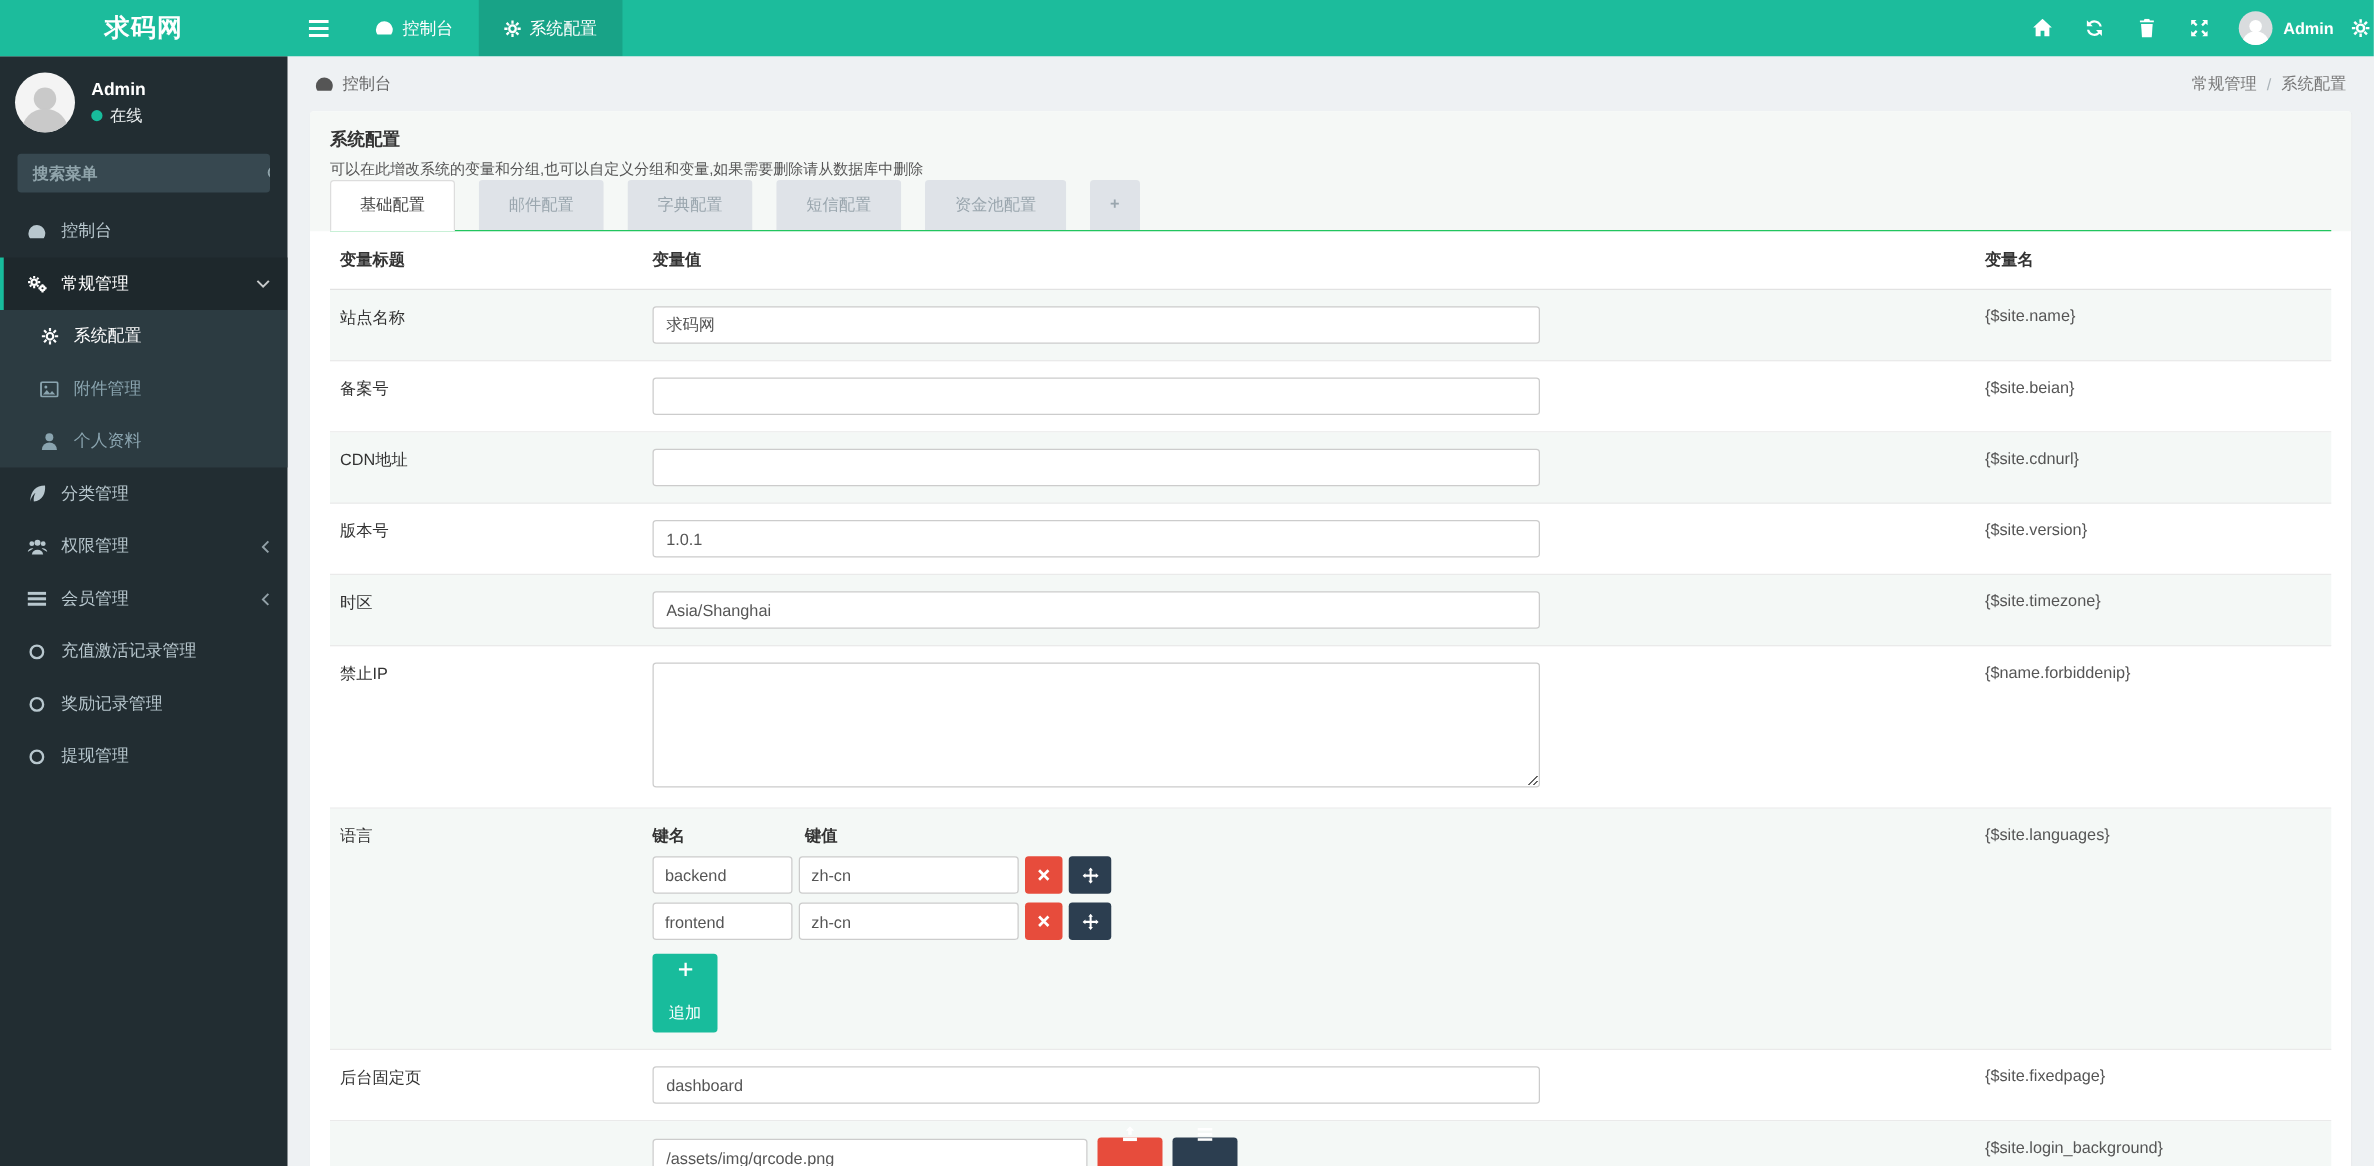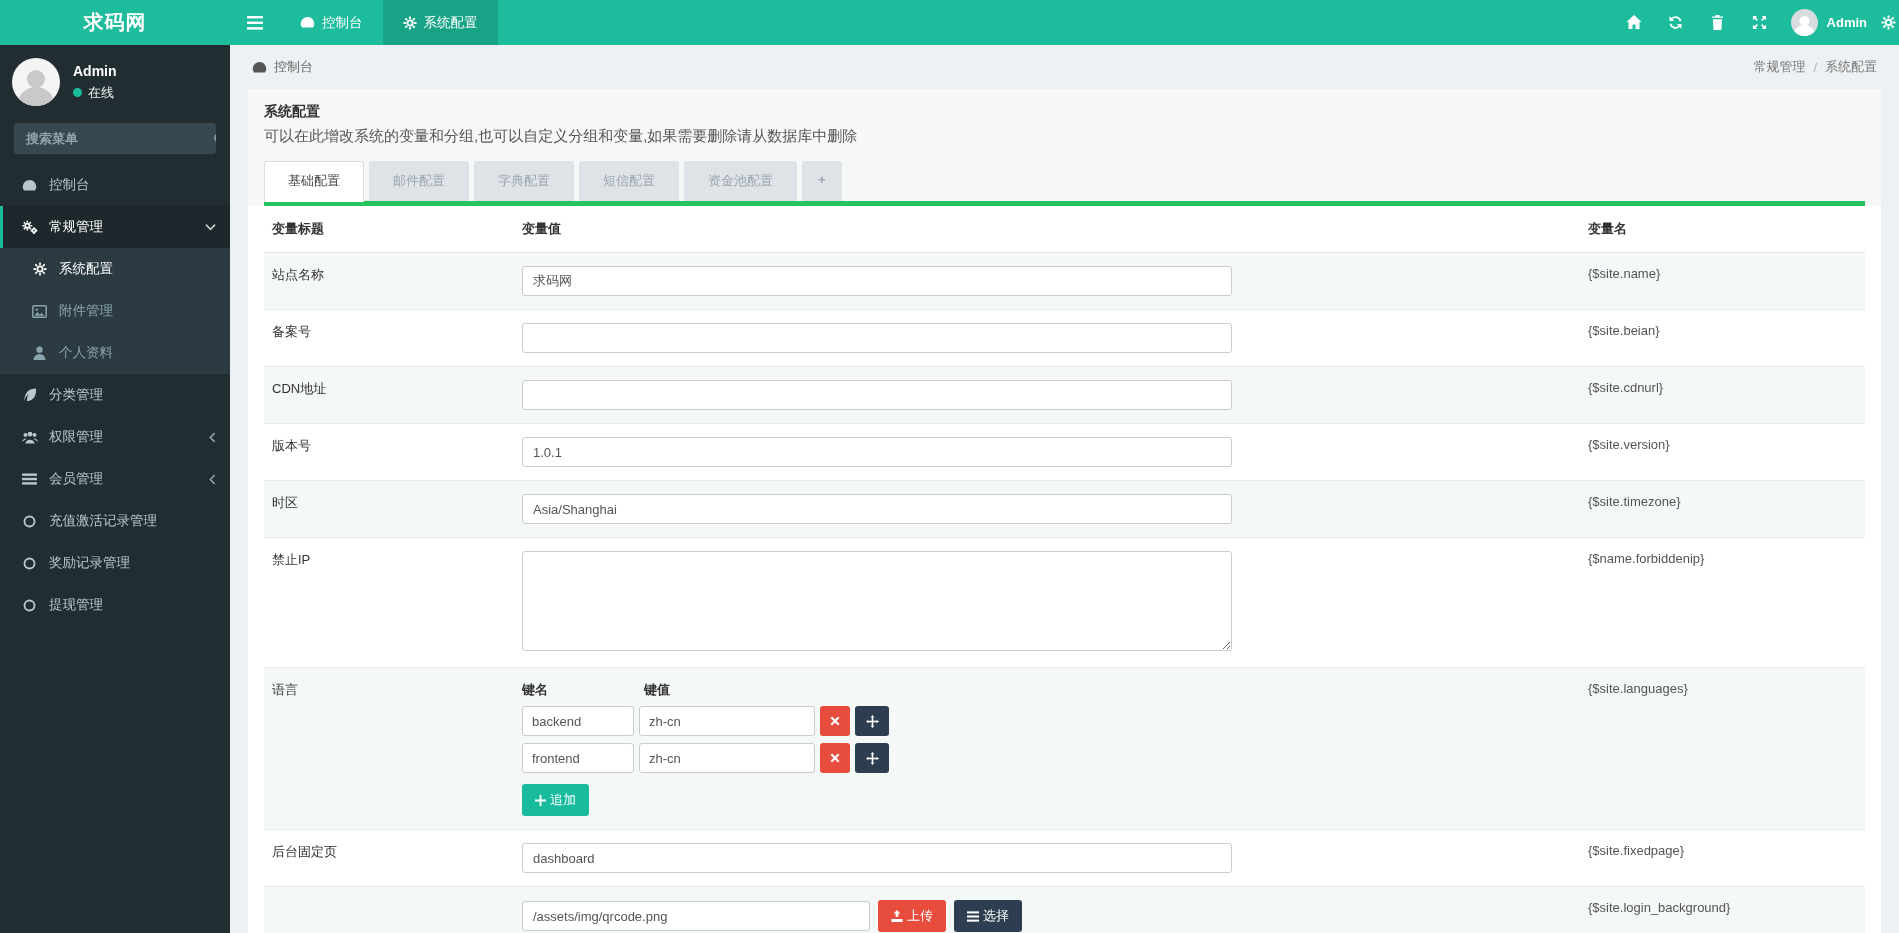--- a/index.html
+++ b/index.html
@@ -41,39 +41,39 @@
   
   .main { position:absolute; top:45px; left:230px; width:1669px; height:888px; background:#eef1f3; padding:0 18px; overflow:hidden; }
   .content-header { height:44px; display:flex; align-items:center; justify-content:space-between; padding:0 4px; }
   .bc-left { display:flex; align-items:center; gap:7px; color:#666; font-size:13px; }
   .bc-right { color:#777; font-size:13px; display:flex; gap:8px; align-items:center; }
   .bc-sep { color:#aab2b8; }
 
   .panel { background:#fff; border-radius:3px; box-shadow:0 1px 1px rgba(0,0,0,0.05); }
   .panel-heading { background:#f5f8f6; padding:14px 16px 0 16px; border-radius:3px 3px 0 0; }
   .panel-title { font-size:14px; font-weight:bold; color:#333; margin-bottom:6px; }
-  .panel-desc { font-size:15px; color:#555; margin-bottom:15px; }
-  .nav-tabs { display:flex; gap:5px; border-bottom:5px solid #22c55e;text-align:center; }
+  .panel-desc { font-size:12px; color:#555; }
+  .nav-tabs { display:flex; gap:19px; border-bottom:1px solid #22c55e;text-align:center; }
   .tab { padding:10px 23px; background:#dfe3e8; color:#9aa6ae; font-size:13px; border-radius:3px 3px 0 0; border:1px solid transparent; cursor:pointer; margin-bottom:0; }
   .tab.active { background:#fff; color:#444; border-color:#ddd; border-bottom-color:#fff; margin-bottom:-1px; }
   .tab.plus { padding:10px 15px; font-weight:bold; }
 
   .panel-body { padding:0 16px 30px 16px; }
   .trow { display:grid; grid-template-columns:250px 1fr 285px; border-bottom:1px solid #eaeaea; }
   .trow.head { border-bottom:1px solid #e2e2e2; }
   .trow.odd { background:#f4f8f6; }
   .td { padding:13px 8px; font-size:13px; color:#333; }
   .td.hd { font-weight:bold; padding:14px 8px; }
   .td.var { color:#555; }
   .inp { width:710px; height:30px; border:1px solid #ccc; border-radius:3px; padding:0 10px; font-size:13px; color:#555; outline:none; background:#fff; font-family:"Liberation Sans",sans-serif; }
   textarea.inp { width:710px; height:100px; resize:vertical; padding:6px 10px; }
   .kv-head { display:grid; grid-template-columns:116px 180px; gap:0 6px; font-weight:bold; margin-bottom:7px; }
   .kv-row { display:grid; grid-template-columns:112px 176px 30px 34px; gap:0 5px; margin-bottom:7px; }
   .kv-row input { width:100%; height:30px; border:1px solid #ccc; border-radius:3px; padding:0 9px; font-size:13px; color:#555; outline:none; font-family:"Liberation Sans",sans-serif; }
-  .btn { border:0; border-radius:3px; color:#fff; font-size:13px; cursor:pointer; display:inline-flex; align-items:center; justify-content:center; gap:4px; font-family:"Liberation Sans",sans-serif; }
+  .btn { border:0; border-radius:3px; color:#fff; font-size:13px; cursor:pointer; display:inline-flex; align-items:center; justify-content:center; gap:20px; font-family:"Liberation Sans",sans-serif;flex-direction:column; }
   .btn-danger { background:#e74c3c; }
   .btn-dark { background:#2c3e50; }
   .btn-success { background:#18bc9c; padding:7px 13px; margin-top:4px; }
   .btn-sq { width:100%; height:30px; }
   .upload-line { display:flex; gap:8px; align-items:center; }
   .upload-line .inp-s { width:348px; height:30px; border:1px solid #ccc; border-radius:3px; padding:0 10px; font-size:13px; color:#555; outline:none; font-family:"Liberation Sans",sans-serif; }
   .btn-md { height:30px; padding:16px 13px; }
   svg { display:block; }
 </style>
 </head>

